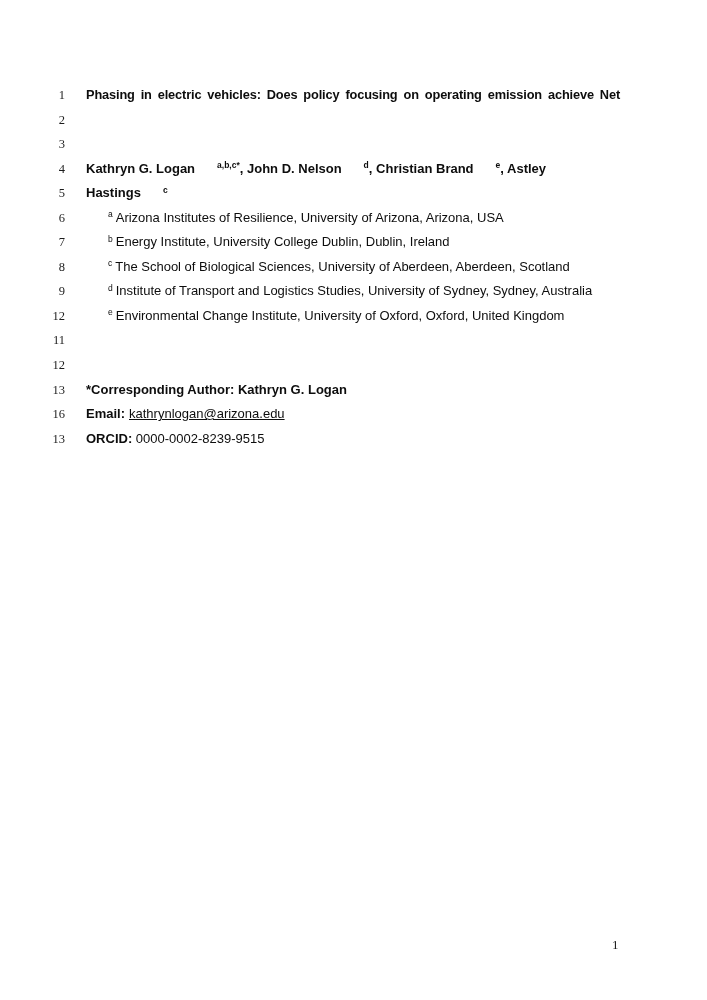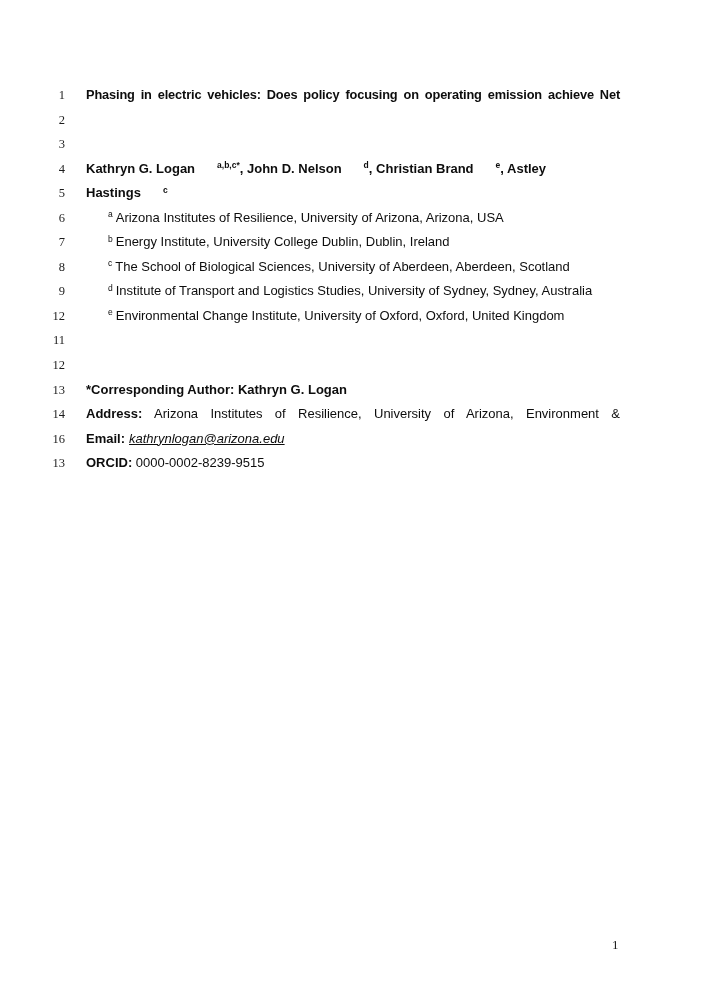--- a/index.html
+++ b/index.html
@@ -54,21 +54,20 @@
     position: relative;
     top: -4.5px;
     padding-left: 22px;
   }
   sup.affil-sup { margin-right: 3px; font-weight: normal; }
   .email-link {
     color: #0d0d0d;
     text-decoration: underline;
     margin-left: 4px;
     cursor: pointer;
-    font-style: italic;
   }
   .page-number {
     position: absolute;
     left: 612px;
     top: 936px;
     font-family: "Liberation Serif", serif;
     font-size: 13px;
     color: #1c1c1c;
     line-height: 18px;
   }
@@ -138,24 +137,20 @@
     <div class="row">
       <div class="num">12</div>
       <div class="content"></div>
     </div>
 
     <div class="row">
       <div class="num">13</div>
       <div class="content"><span class="bold">*Corresponding Author:</span><span class="bold"> Kathryn G. Logan</span></div>
     </div>
 
-    <div class="row">
-      <div class="num">14</div>
-      <div class="content justify"><span class="bold">Address:</span><span> Arizona Institutes of Resilience, University of Arizona, Environment &amp;</span></div>
-    </div>
 
 
     <div class="row">
       <div class="num">16</div>
       <div class="content"><span class="bold">Email:</span><a class="email-link">kathrynlogan@arizona.edu</a></div>
     </div>
 
     <div class="row">
       <div class="num">13</div>
       <div class="content"><span class="bold">ORCID:</span><span> 0000-0002-8239-9515</span></div>

